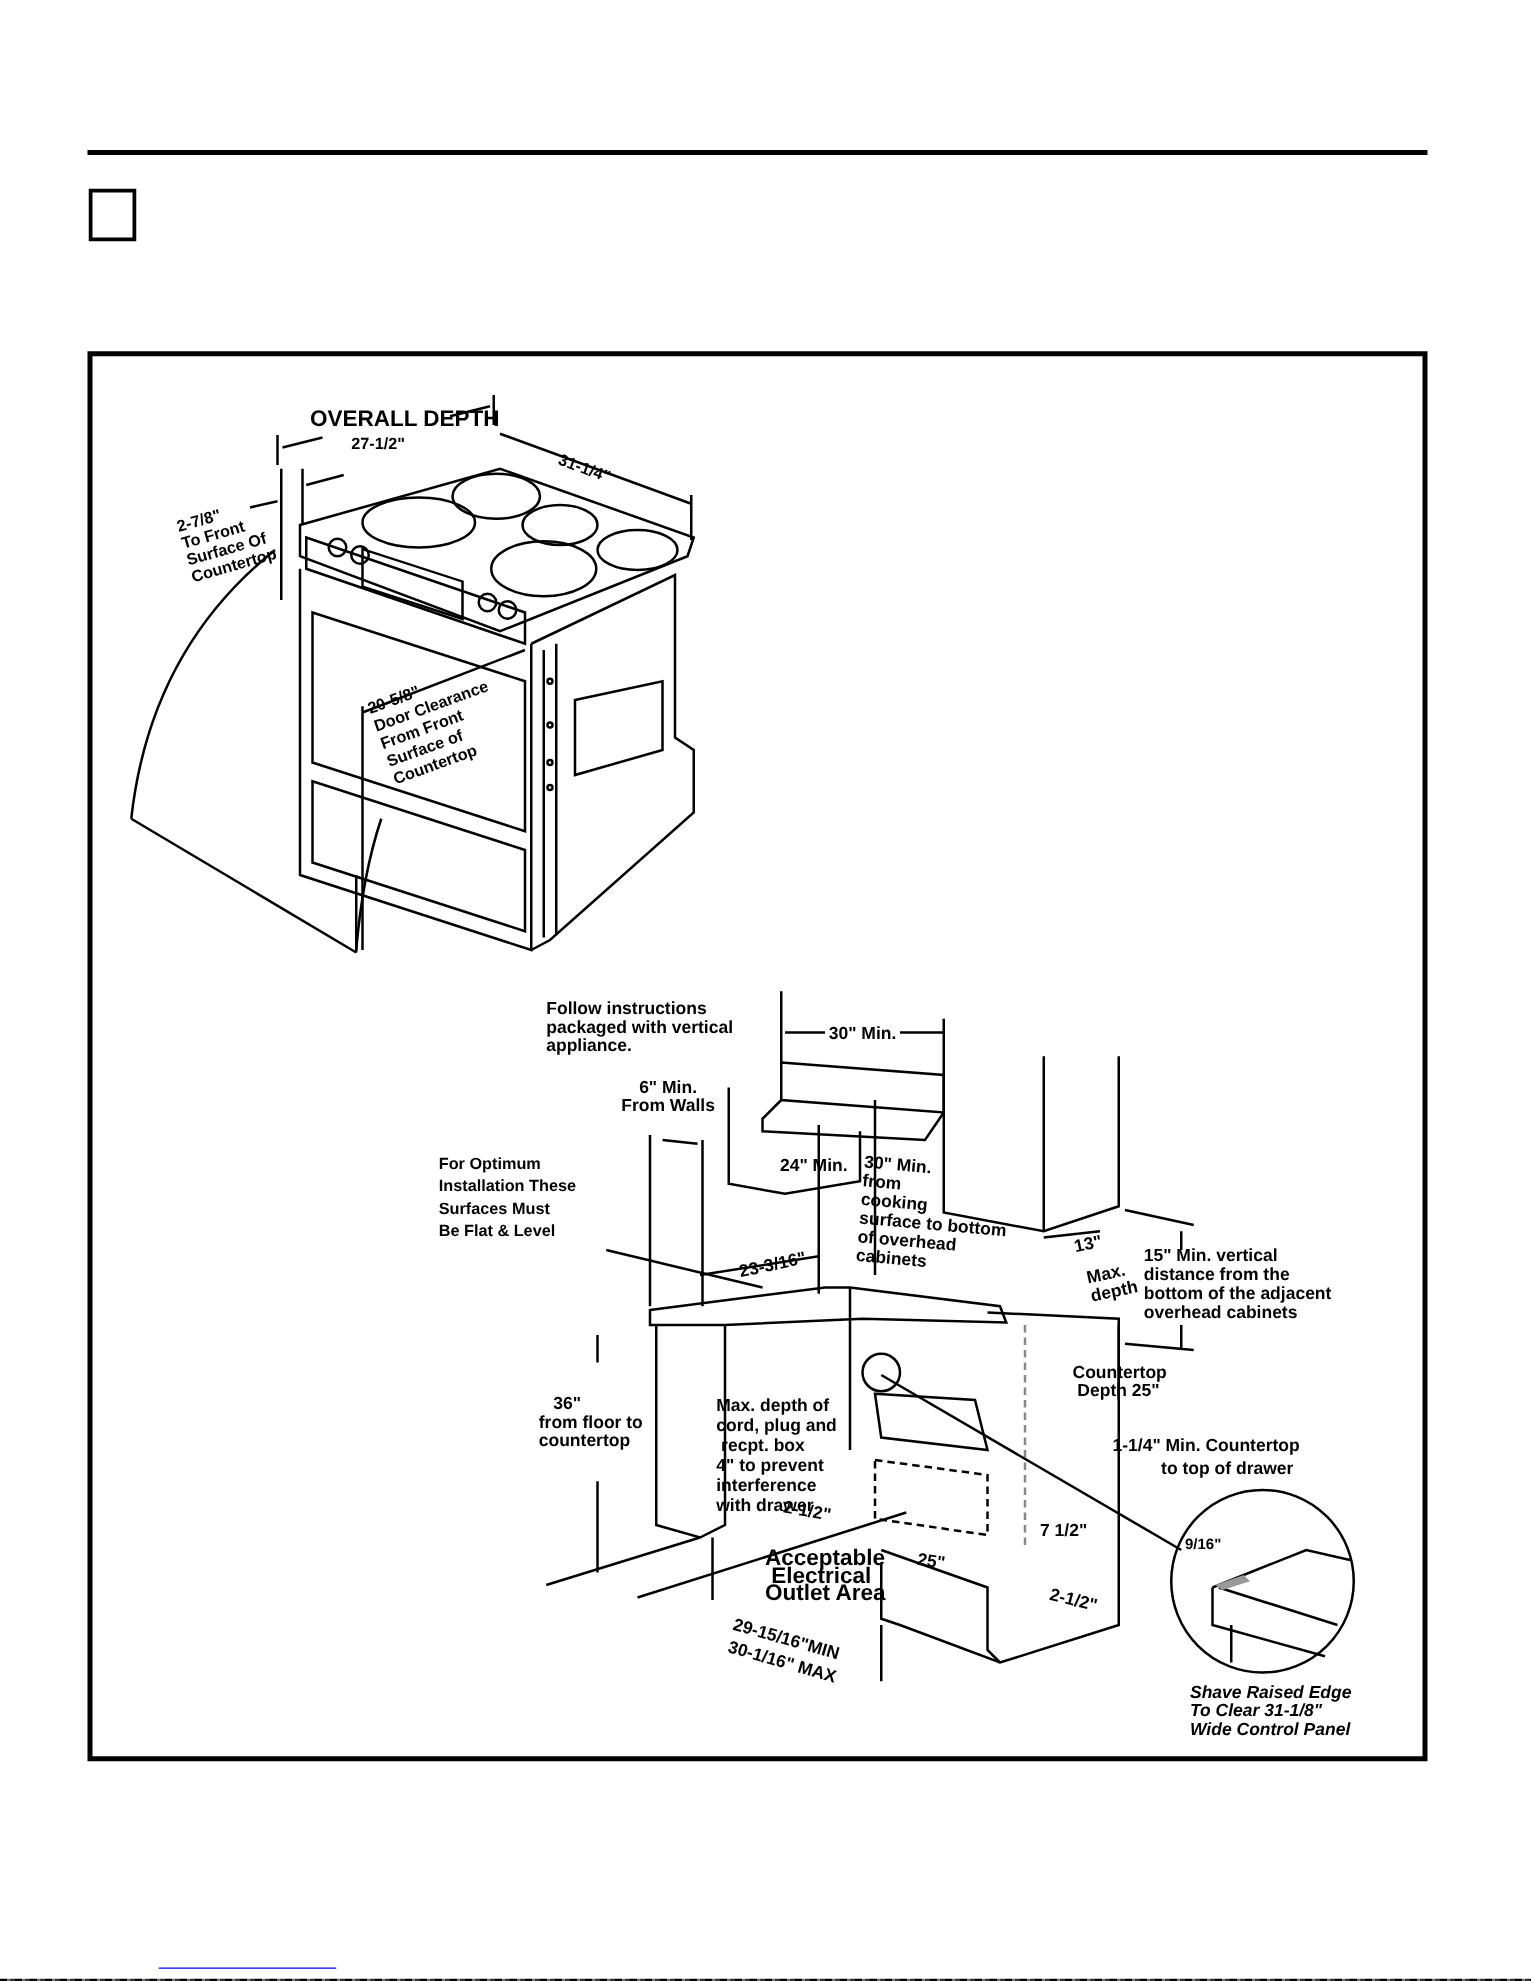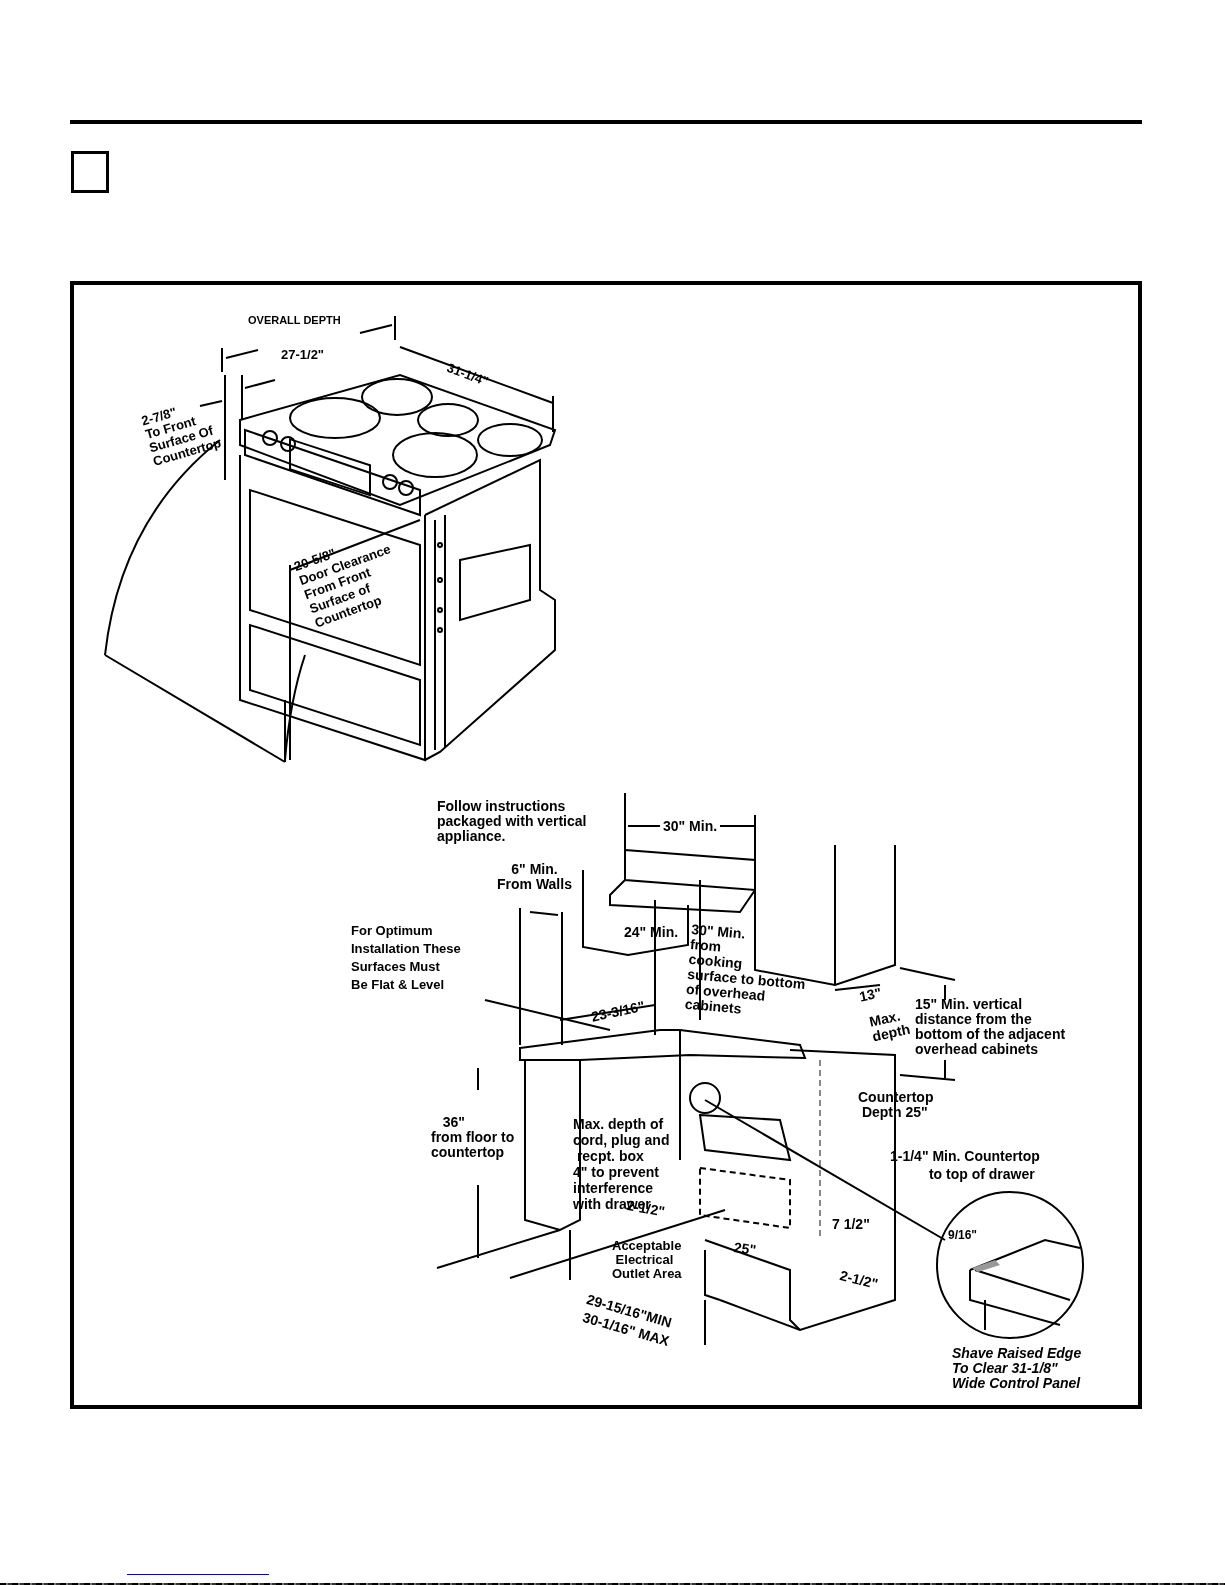--- a/index.html
+++ b/index.html
@@ -88,21 +88,21 @@
     <path d="M705 1100 L945 1240"></path>
     <circle cx="705" cy="1098" r="15"></circle>
     <path d="M570 1230 L570 1280 M705 1300 L705 1345"></path>
 
     <circle cx="1010" cy="1265" r="73"></circle>
     <path d="M970 1270 L1045 1240 L1080 1248 M970 1270 L970 1300 L1060 1325 M985 1300 L985 1330 M975 1270 L1070 1300"></path>
     <path fill="#999" stroke="none" d="M972 1268 L995 1260 L1000 1265 L978 1272 Z"></path>
   </g>
 </svg>
 
-<div class="lbl" style="left:248px;top:313px;font-size:11px;">OVERALL DEPTH</div>
+<div class="lbl" style="left:248px;top:328px;font-size:18px;">OVERALL DEPTH</div>
 <div class="lbl" style="left:281px;top:347px;font-size:13px;">27-1/2"</div>
 <div class="lbl rot" style="left:450px;top:360px;font-size:13px;transform:rotate(20deg);">31-1/4"</div>
 <div class="lbl rot" style="left:140px;top:415px;font-size:13px;line-height:14px;transform:rotate(-16deg);">2-7/8"
 To Front
 Surface Of
 Countertop</div>
 <div class="lbl rot" style="left:292px;top:560px;font-size:13px;line-height:15px;transform:rotate(-20deg);">20-5/8"
 Door Clearance
 From Front
 Surface of
@@ -140,21 +140,21 @@
  recpt. box
 4" to prevent
 interference
 with drawer</div>
 <div class="lbl" style="left:431px;top:1115px;">   36"
 from floor to
 countertop</div>
 <div class="lbl" style="left:890px;top:1147px;line-height:18px;">1-1/4" Min. Countertop
           to top of drawer</div>
 <div class="lbl rot" style="left:628px;top:1198px;transform:rotate(10deg);">2-1/2"</div>
-<div class="lbl" style="left:612px;top:1239px;font-size:13px;line-height:14px;">Acceptable
+<div class="lbl" style="left:612px;top:1239px;font-size:18px;line-height:14px;">Acceptable
  Electrical
 Outlet Area</div>
 <div class="lbl" style="left:832px;top:1217px;">7 1/2"</div>
 <div class="lbl rot" style="left:735px;top:1240px;transform:rotate(8deg);">25"</div>
 <div class="lbl rot" style="left:842px;top:1268px;transform:rotate(14deg);">2-1/2"</div>
 <div class="lbl rot" style="left:589px;top:1292px;transform:rotate(16deg);">29-15/16"MIN</div>
 <div class="lbl rot" style="left:585px;top:1310px;transform:rotate(16deg);">30-1/16" MAX</div>
 <div class="lbl" style="left:948px;top:1228px;font-size:12px;">9/16"</div>
 <div class="lbl" style="left:952px;top:1346px;font-style:italic;">Shave Raised Edge
 To Clear 31-1/8"

